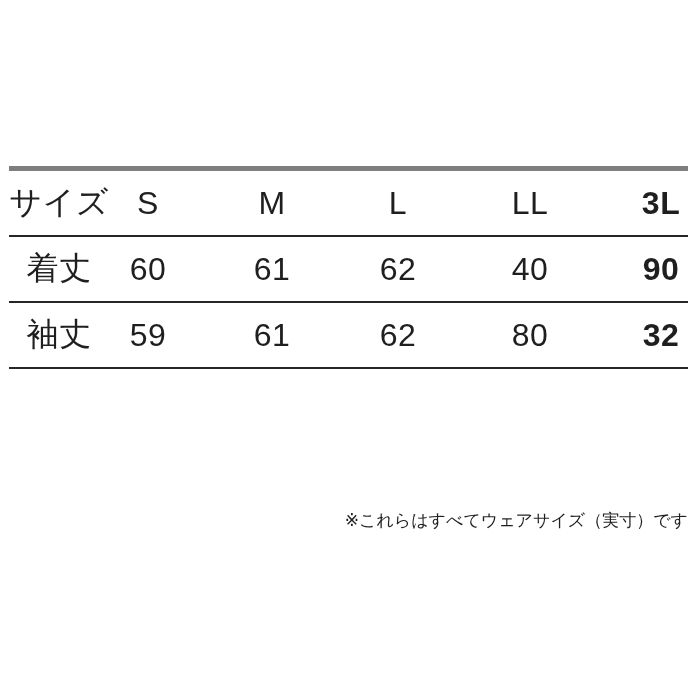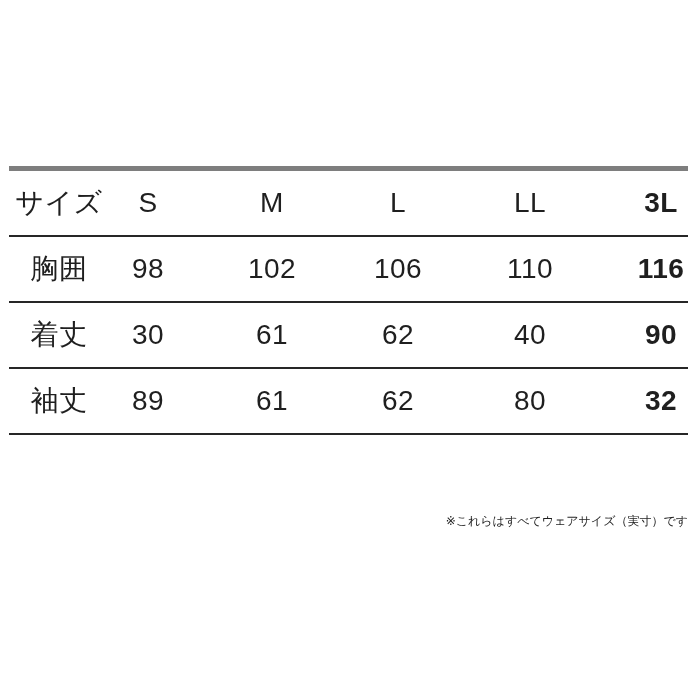--- a/index.html
+++ b/index.html
@@ -20,41 +20,41 @@
     left: 9px;
     top: 166px;
     width: 679px;
     border-collapse: collapse;
     table-layout: fixed;
     border-top: 5px solid #7e7e7e;
   }
   .size-table th,
   .size-table td {
     font-weight: normal;
-    font-size: 28px;
+    font-size: 32px;
     text-align: center;
     vertical-align: middle;
     height: 64px;
     padding: 0;
     border-bottom: 2px solid #262626;
     white-space: nowrap;
     overflow: hidden;
     color: #1f1f1f;
     letter-spacing: 0.5px;
   }
   .size-table th.col-last,
   .size-table td.col-last {
     padding-left: 13px;
     font-weight: bold;
   }
   .footnote {
     position: absolute;
     top: 510px;
     right: 12px;
-    font-size: 12px;
+    font-size: 17px;
     line-height: 22px;
     color: #1f1f1f;
     text-align: right;
     white-space: nowrap;
   }
 </style>
 </head>
 <body>
 
 <table class="size-table">
@@ -71,38 +71,30 @@
       <th>サイズ</th>
       <th>S</th>
       <th>M</th>
       <th>L</th>
       <th>LL</th>
       <th class="col-last">3L</th>
     </tr>
   </thead>
   <tbody>
     <tr>
-      <th>胸囲</th>
-      <td>98</td>
-      <td>102</td>
-      <td>106</td>
-      <td>110</td>
-      <td class="col-last">116</td>
-    </tr>
-    <tr>
       <th>着丈</th>
-      <td>30</td>
+      <td>60</td>
       <td>61</td>
       <td>62</td>
       <td>40</td>
       <td class="col-last">90</td>
     </tr>
     <tr>
       <th>袖丈</th>
-      <td>89</td>
+      <td>59</td>
       <td>61</td>
       <td>62</td>
       <td>80</td>
       <td class="col-last">32</td>
     </tr>
   </tbody>
 </table>
 
 <div class="footnote">※これらはすべてウェアサイズ（実寸）です</div>
 

